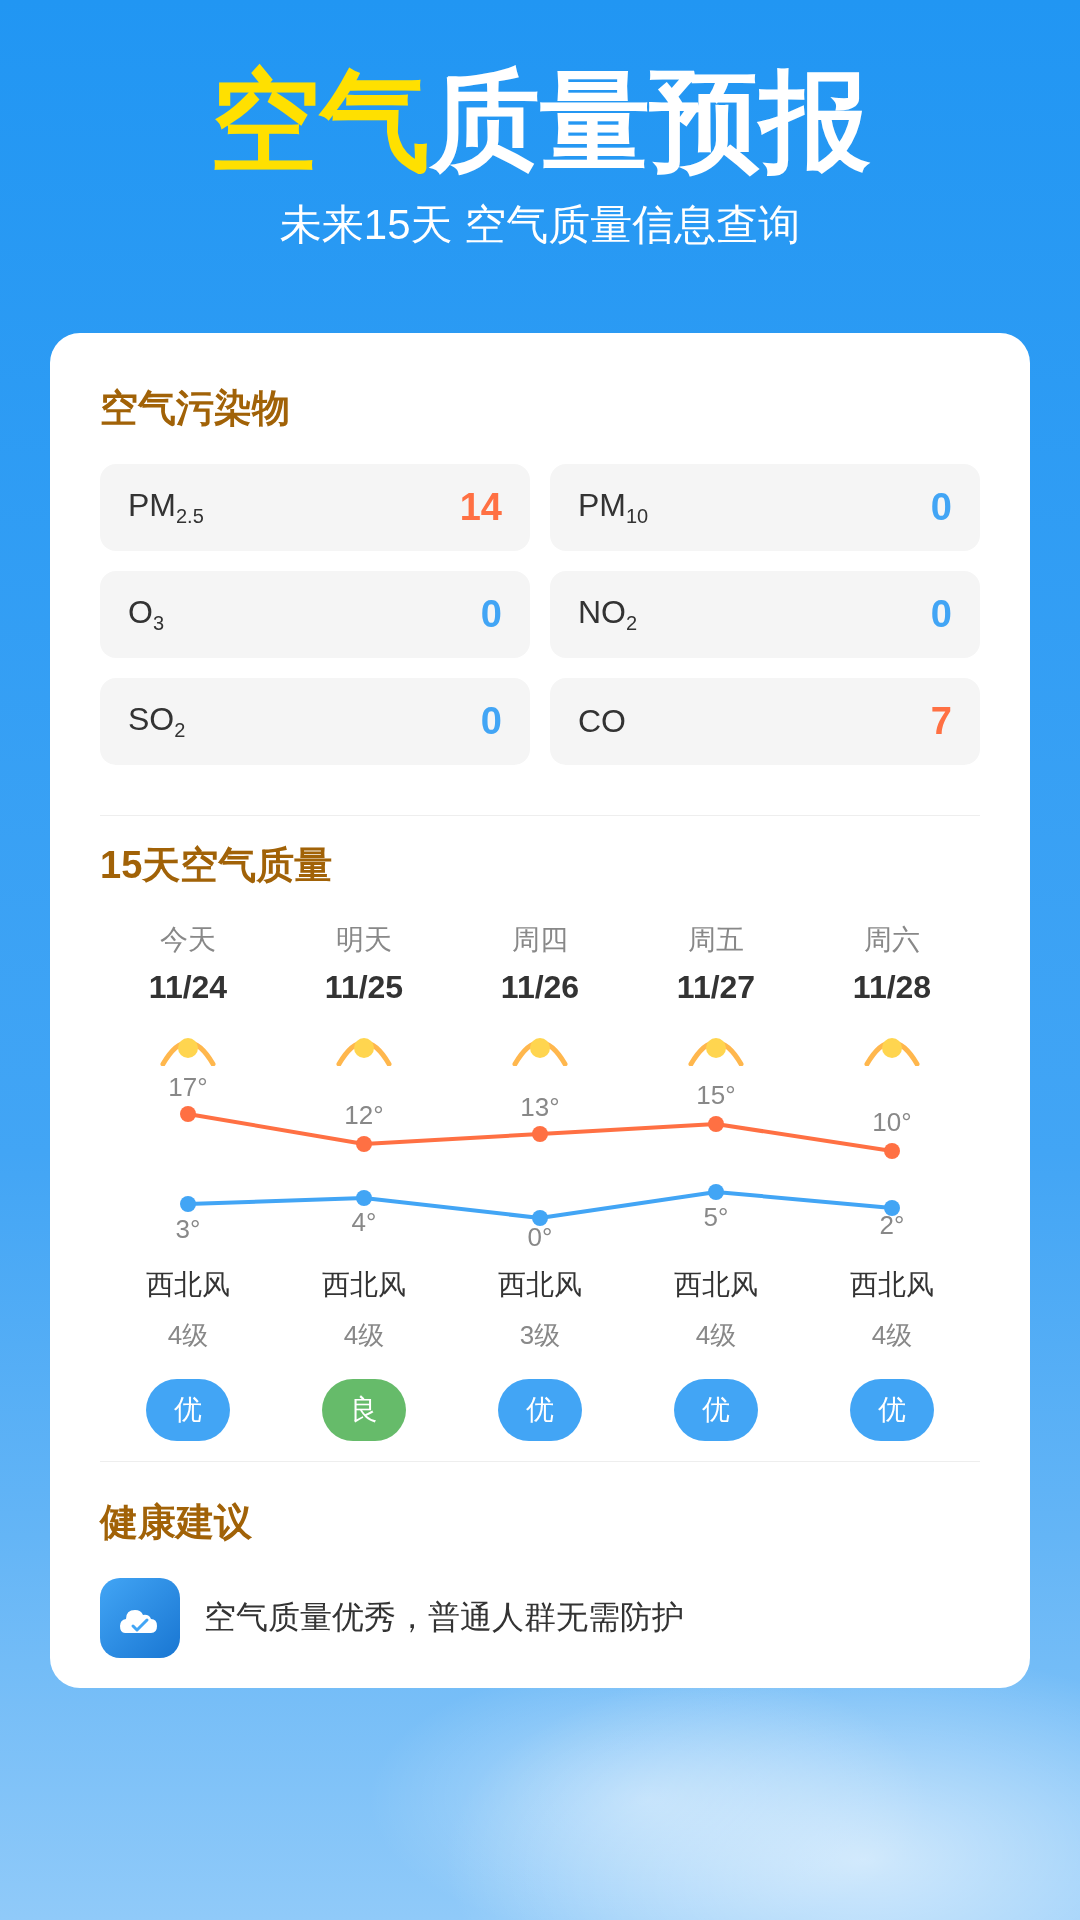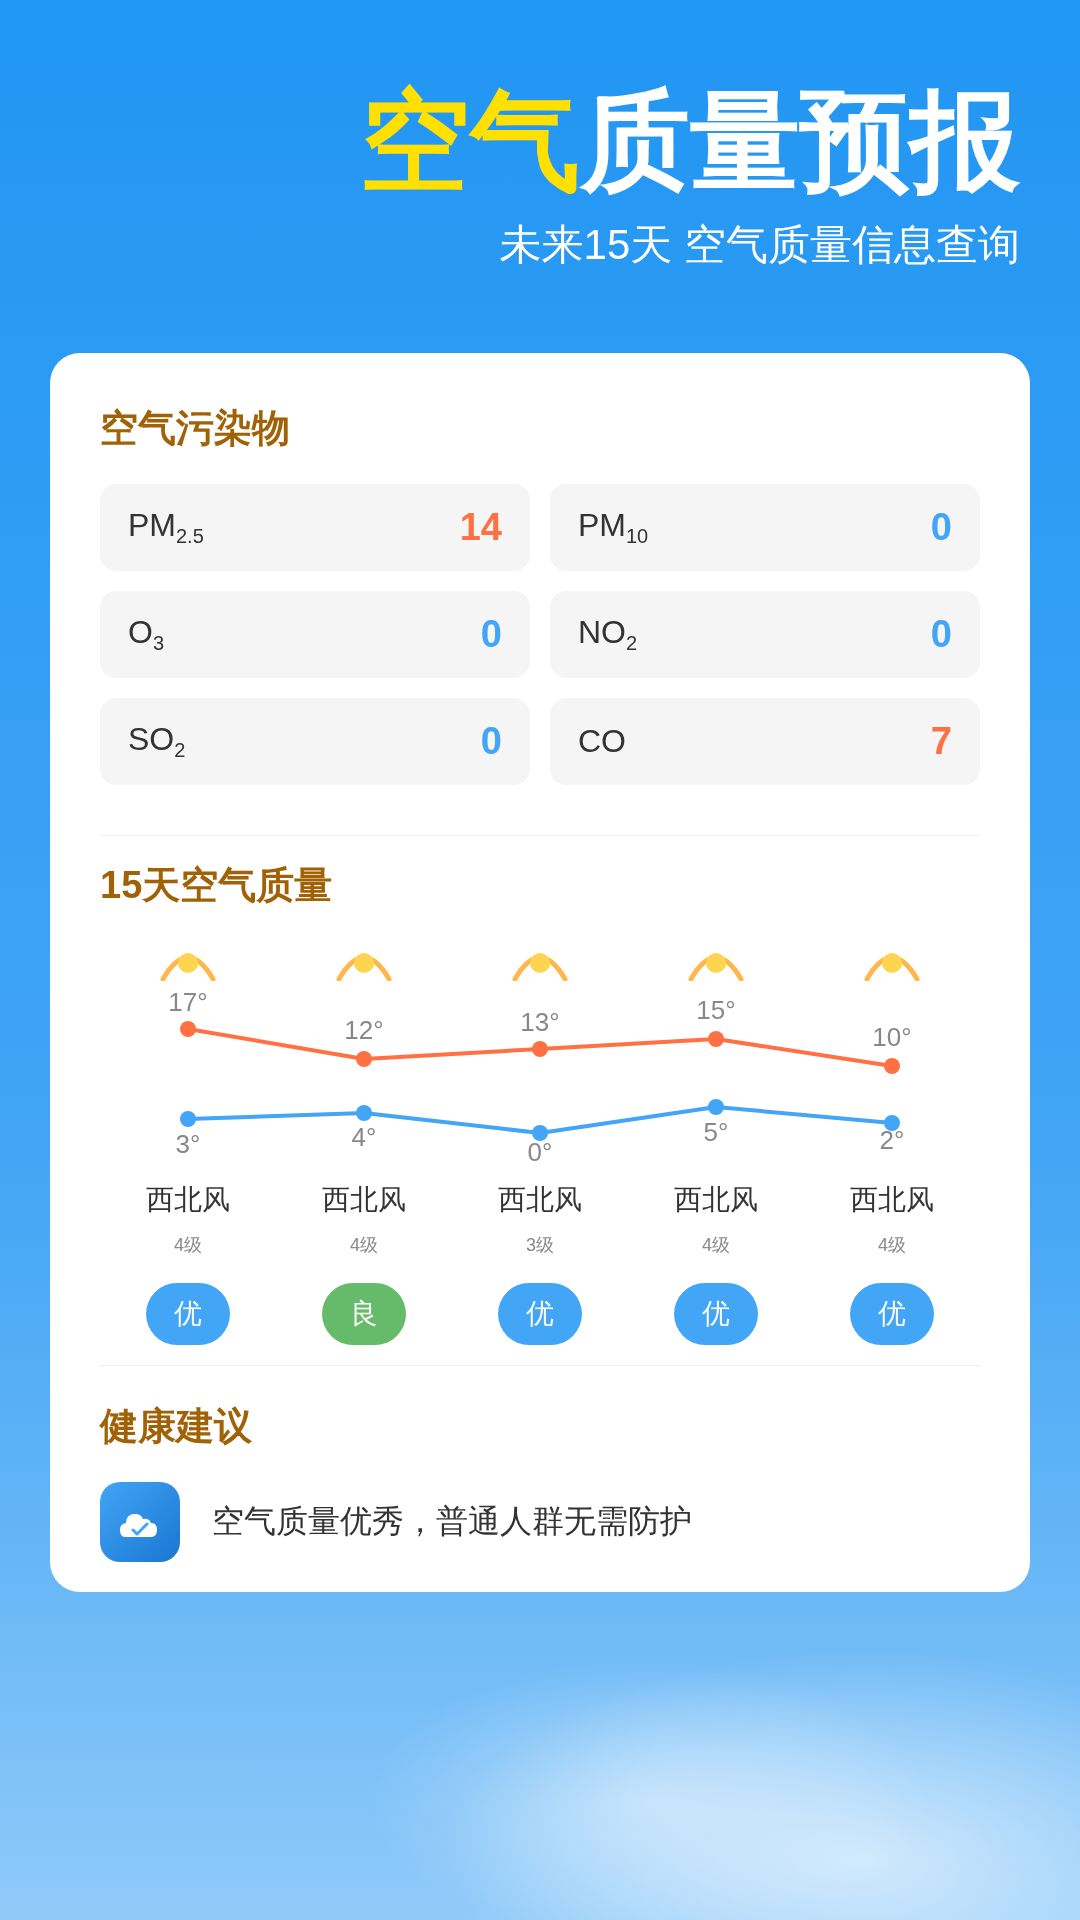--- a/index.html
+++ b/index.html
@@ -17,22 +17,22 @@
       position: absolute;
       bottom: 0;
       right: 0;
       width: 100%;
       height: 600px;
       background: radial-gradient(ellipse 600px 300px at 80% 90%, rgba(255,255,255,0.6) 0%, transparent 70%),
                   radial-gradient(ellipse 400px 200px at 60% 80%, rgba(255,255,255,0.4) 0%, transparent 70%);
     }
 
     .header {
-      padding: 80px 60px 40px;
-      text-align: right;
+      padding: 60px 60px 40px;
+      text-align: center;
     }
 
     .main-title {
       font-size: 110px;
       font-weight: 900;
       line-height: 1.1;
     }
 
     .title-air {
       color: #FFE000;
@@ -144,21 +144,21 @@
       overflow: visible;
     }
 
     .wind-dir {
       font-size: 28px;
       color: #333;
       font-weight: 500;
     }
 
     .wind-level {
-      font-size: 18px;
+      font-size: 26px;
       color: #888;
       margin-top: 4px;
     }
 
     .quality-badge {
       display: inline-block;
       padding: 12px 28px;
       border-radius: 50px;
       font-size: 28px;
       color: white;
@@ -172,21 +172,21 @@
     
     .health-section {
       border-top: 1px solid #eee;
       padding-top: 35px;
       margin-top: 20px;
     }
 
     .health-item {
       display: flex;
       align-items: center;
-      gap: 32px;
+      gap: 24px;
       margin-top: 20px;
     }
 
     .health-icon {
       width: 80px;
       height: 80px;
       background: linear-gradient(135deg, #42A5F5, #1976D2);
       border-radius: 20px;
       display: flex;
       align-items: center;
@@ -255,20 +255,42 @@
     <div class="pollutant-item">
       <span class="pollutant-name">CO</span>
       <span class="pollutant-value value-orange">7</span>
     </div>
 
   </div>
 
   <div class="forecast-section">
     <div class="section-title">15天空气质量</div>
 
+    <div class="forecast-grid" style="margin-bottom: 20px;">
+      <div class="forecast-col">
+        <div class="forecast-day">今天</div>
+        <div class="forecast-date">11/24</div>
+      </div>
+      <div class="forecast-col">
+        <div class="forecast-day">明天</div>
+        <div class="forecast-date">11/25</div>
+      </div>
+      <div class="forecast-col">
+        <div class="forecast-day">周四</div>
+        <div class="forecast-date">11/26</div>
+      </div>
+      <div class="forecast-col">
+        <div class="forecast-day">周五</div>
+        <div class="forecast-date">11/27</div>
+      </div>
+      <div class="forecast-col">
+        <div class="forecast-day">周六</div>
+        <div class="forecast-date">11/28</div>
+      </div>
+    </div>
 
     <div class="forecast-grid" style="margin-bottom: 10px;">
       <div class="forecast-col">
         <svg class="sun-arc" viewBox="0 0 60 40">
           <path d="M5,38 Q30,-5 55,38" stroke="#FFB74D" stroke-width="5" fill="none" stroke-linecap="round"></path>
           <ellipse cx="30" cy="22" rx="10" ry="10" fill="#FFD54F"></ellipse>
         </svg>
       </div>
       <div class="forecast-col">
         <svg class="sun-arc" viewBox="0 0 60 40">

